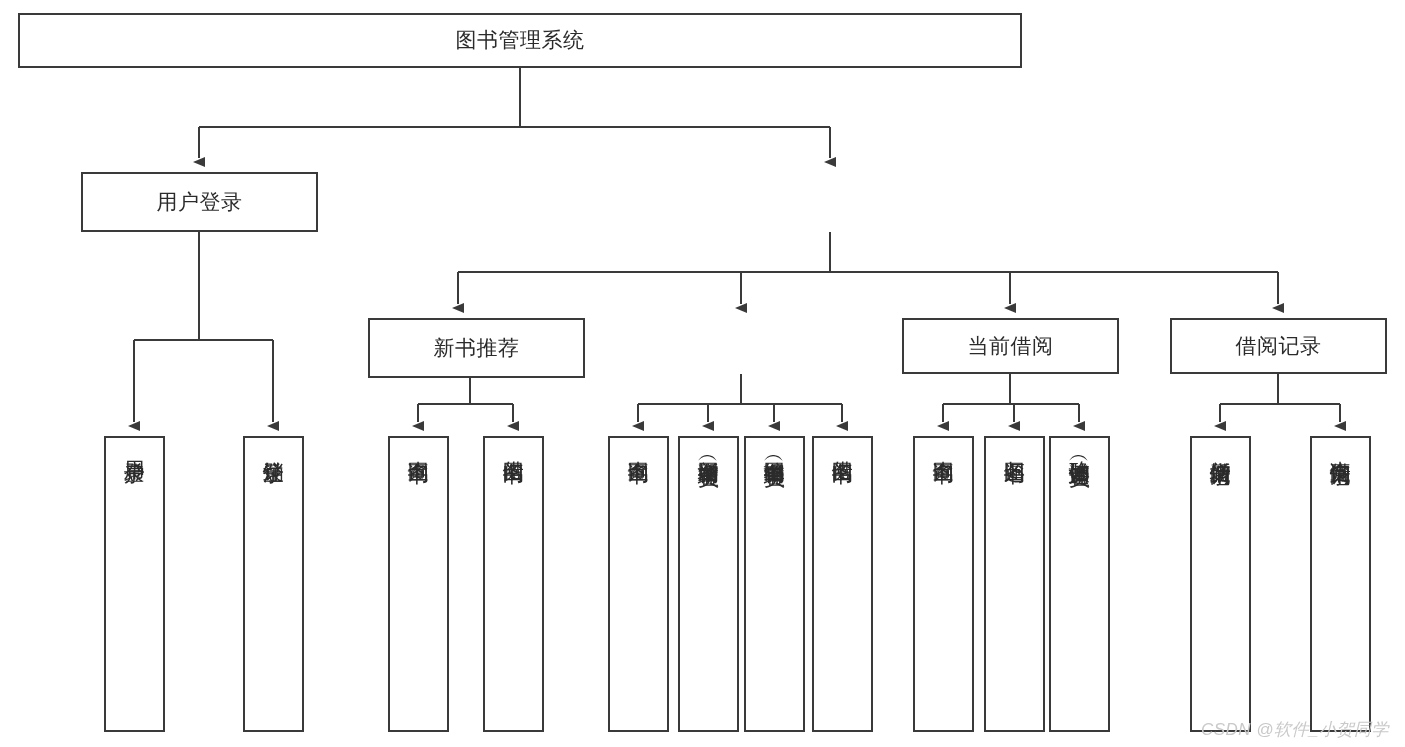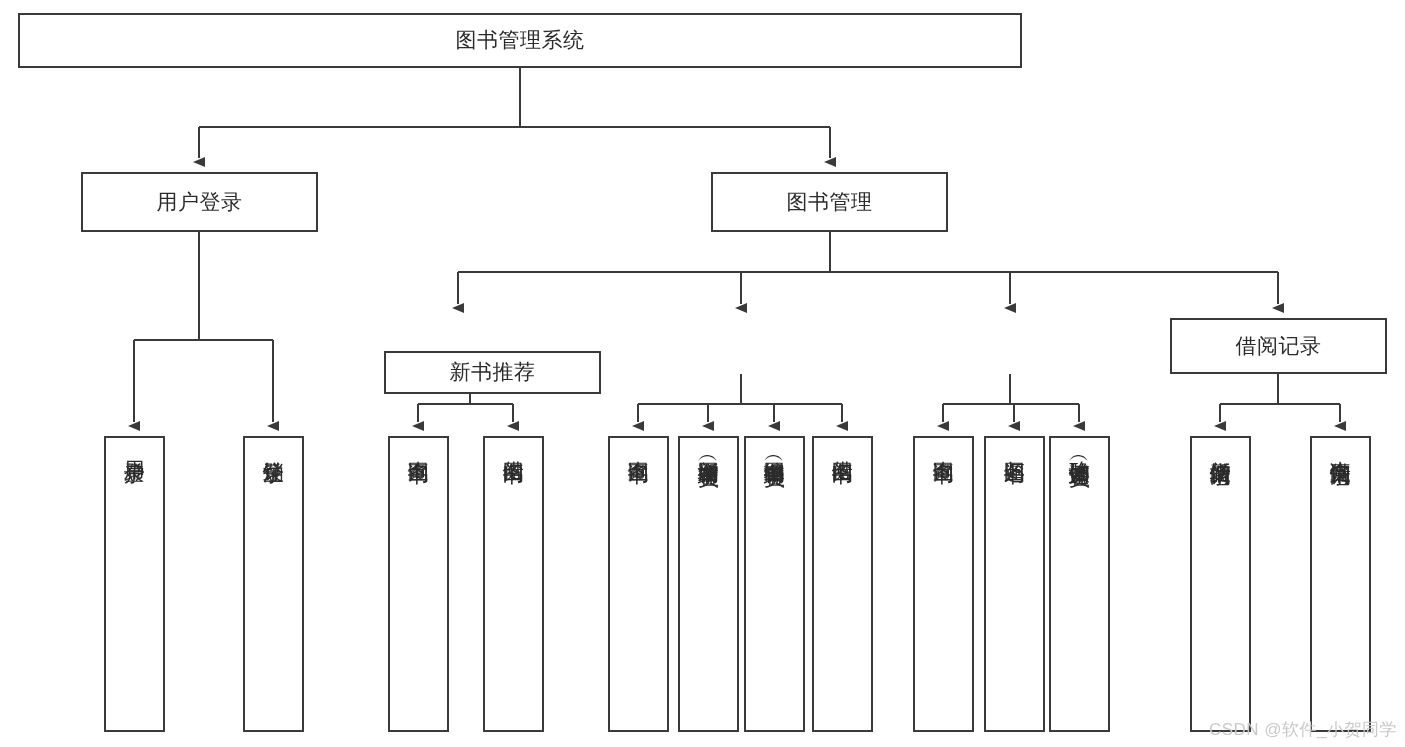--- a/index.html
+++ b/index.html
@@ -55,28 +55,29 @@
   .node.v .label {
     writing-mode: vertical-rl;
     text-orientation: upright;
     font-size: 21px;
     line-height: 1.12;
     letter-spacing: 1px;
     white-space: nowrap;
   }
   #watermark {
     position: absolute;
-    right: 8px;
+    right: 16px;
     bottom: 6px;
     font-size: 17px;
     color: #c9c9c9;
     letter-spacing: 0.5px;
     white-space: nowrap;
     z-index: 5;
     font-family: "Liberation Sans", "DejaVu Sans", sans-serif;
+    font-style: italic;
   }
 </style>
 </head>
 <body>
 
 <div id="canvas">
 
   <svg id="edges" viewBox="0 0 1405 747" width="1405" height="747">
     <defs>
       <marker id="arrow" markerWidth="10" markerHeight="12" refX="1" refY="6" orient="auto" markerUnits="userSpaceOnUse">
@@ -129,26 +130,26 @@
     </g>
   </svg>
 
   <div class="node h" style="left:18px; top:13px; width:1004px; height:55px;">
     <span class="label">图书管理系统</span>
   </div>
 
   <div class="node h" style="left:81px; top:172px; width:237px; height:60px;">
     <span class="label">用户登录</span>
   </div>
-  <div class="node h" style="left:711px; top:172px; width:237px; height:60px;">
-    <span class="label">图书管理</span>
+
+  <div class="node h" style="left:368px; top:318px; width:217px; height:60px;">
+    <span class="label">新书推荐</span>
   </div>
-
-  <div class="node h" style="left:384px; top:318px; width:217px; height:43px;margin-top:33px;">
-    <span class="label">新书推荐</span>
+  <div class="node h" style="left:902px; top:318px; width:217px; height:56px;">
+    <span class="label">当前借阅</span>
   </div>
   <div class="node h" style="left:1170px; top:318px; width:217px; height:56px;justify-content:center;">
     <span class="label">借阅记录</span>
   </div>
 
   <div class="node v" style="left:104px; top:436px; width:61px; height:296px;">
     <span class="label">用户登录</span>
   </div>
   <div class="node v" style="left:243px; top:436px; width:61px; height:296px;">
     <span class="label">注销登录</span>

